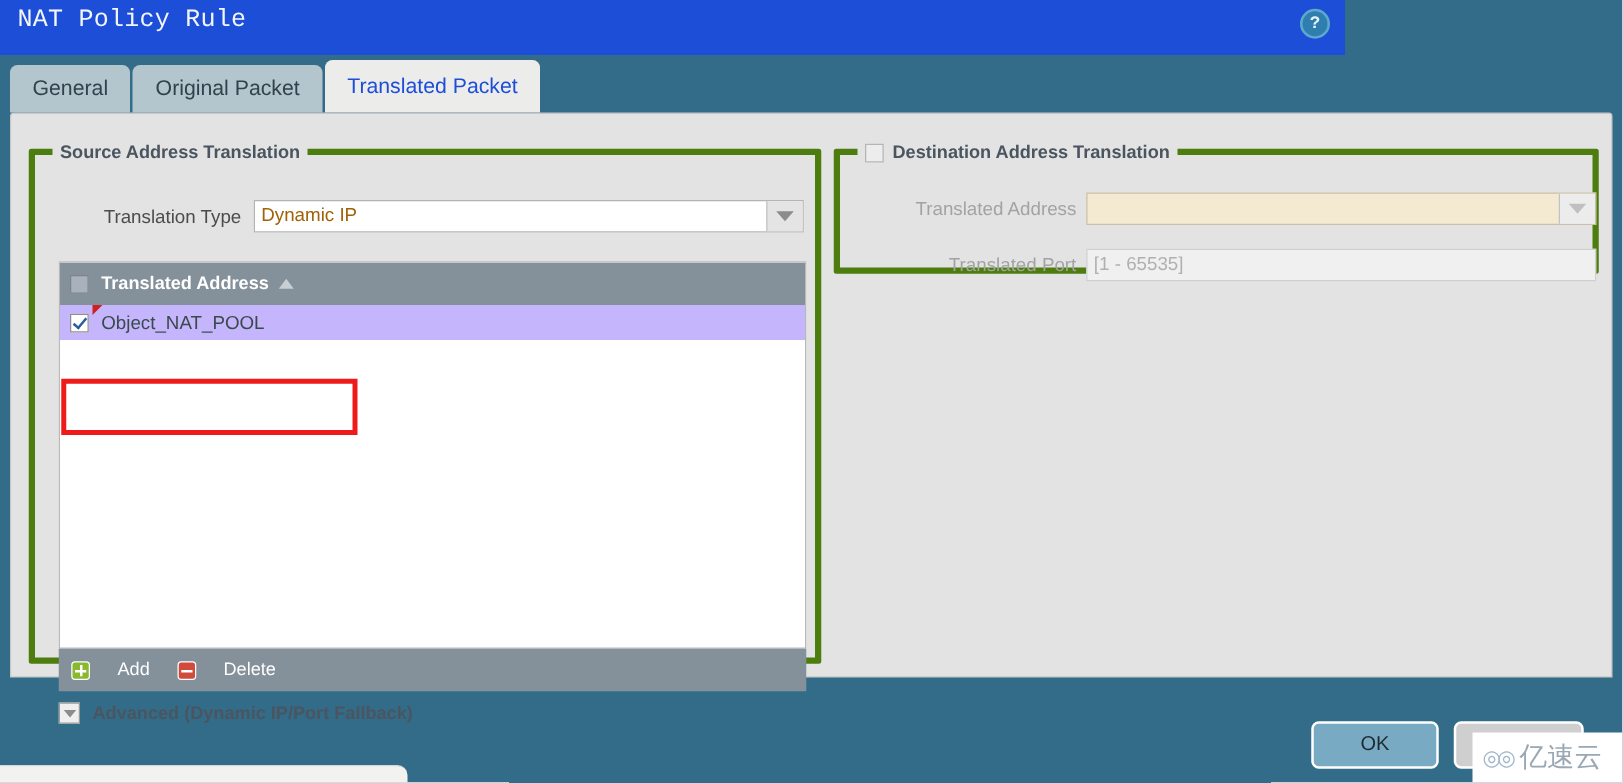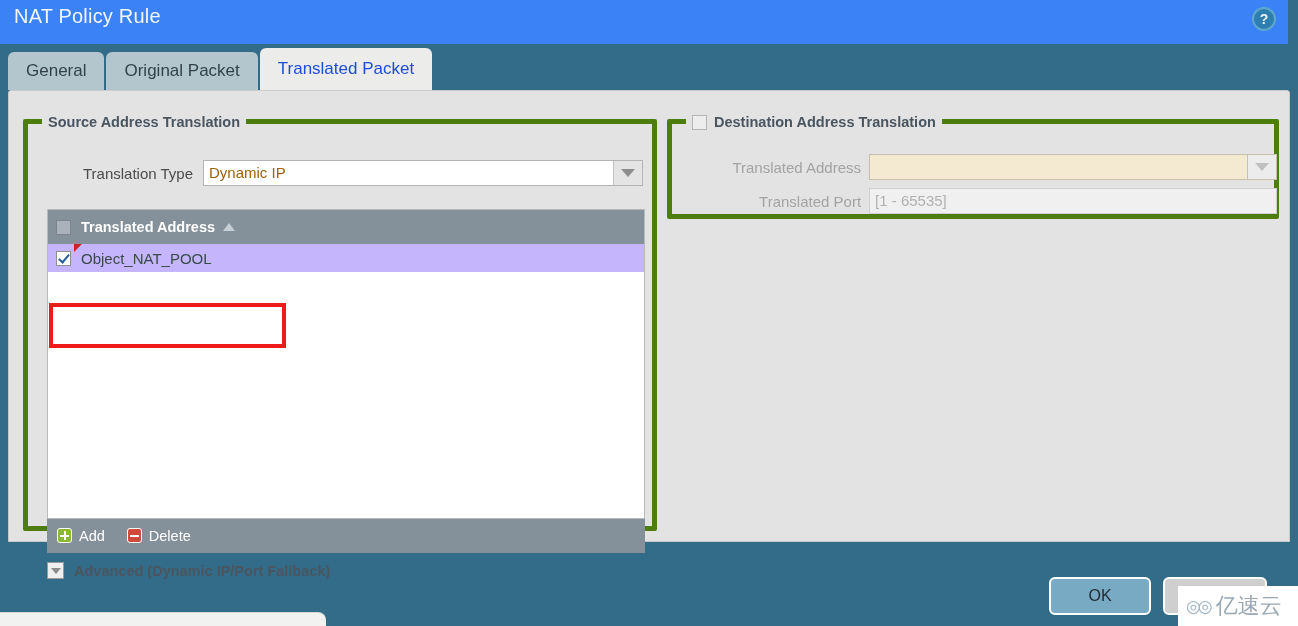--- a/index.html
+++ b/index.html
@@ -15,22 +15,23 @@
     width: 1298px;
     height: 626px;
     background: #336c88;
     overflow: hidden;
   }
 
   
   #titlebar {
     position: absolute;
     left: 0; top: 0;
-    width: 1288px; height: 44px;
-    background: #3b82f6;
+    width: 1076px; height: 44px;
+    background: #1d4ed8;
+    font-family: Liberation Mono, monospace;
   }
   #dialog-title {
     position: absolute;
     left: 14px; top: 5px;
     font-size: 20px;
     color: #f2f6f8;
     letter-spacing: 0.2px;
     white-space: nowrap;
   }
   #help-icon {
@@ -258,22 +259,22 @@
     width: 598px; height: 34px;
     background: #84909a;
     display: flex;
     align-items: center;
     padding-left: 10px;
     box-sizing: border-box;
     gap: 22px;
   }
   .tool-btn {
     display: flex;
-    align-items: flex-start;
-    gap: 7px;
+    align-items: flex-end;
+    gap: 22px;
     cursor: pointer;
   }
   .tool-icon {
     width: 15px; height: 15px;
     border-radius: 3px;
     background: #8ab82e;
     border: 1px solid #ffffff;
     position: relative;
     box-sizing: border-box;
   }
@@ -472,21 +473,21 @@
       <div class="form-row" style="left:5px; top:30px; width:600px;">
         <div class="field-label disabled" style="width:185px;">Translated Address</div>
         <div class="combo tan" style="width:410px; margin-left:8px;">
           <div class="combo-input"></div>
           <div class="combo-btn" style="background:#ececec;">
             <span class="caret disabled"></span>
           </div>
         </div>
       </div>
 
-      <div class="form-row" style="left:5px; top:64px; width:600px;justify-content:center;">
+      <div class="form-row" style="left:5px; top:75px; width:600px;justify-content:center;">
         <div class="field-label disabled" style="width:185px;">Translated Port</div>
         <div class="combo plain" style="width:410px; margin-left:8px;">
           <div class="combo-input placeholder">[1 - 65535]</div>
         </div>
       </div>
     </div>
 
     <div id="red-highlight"></div>
   </div>
 

